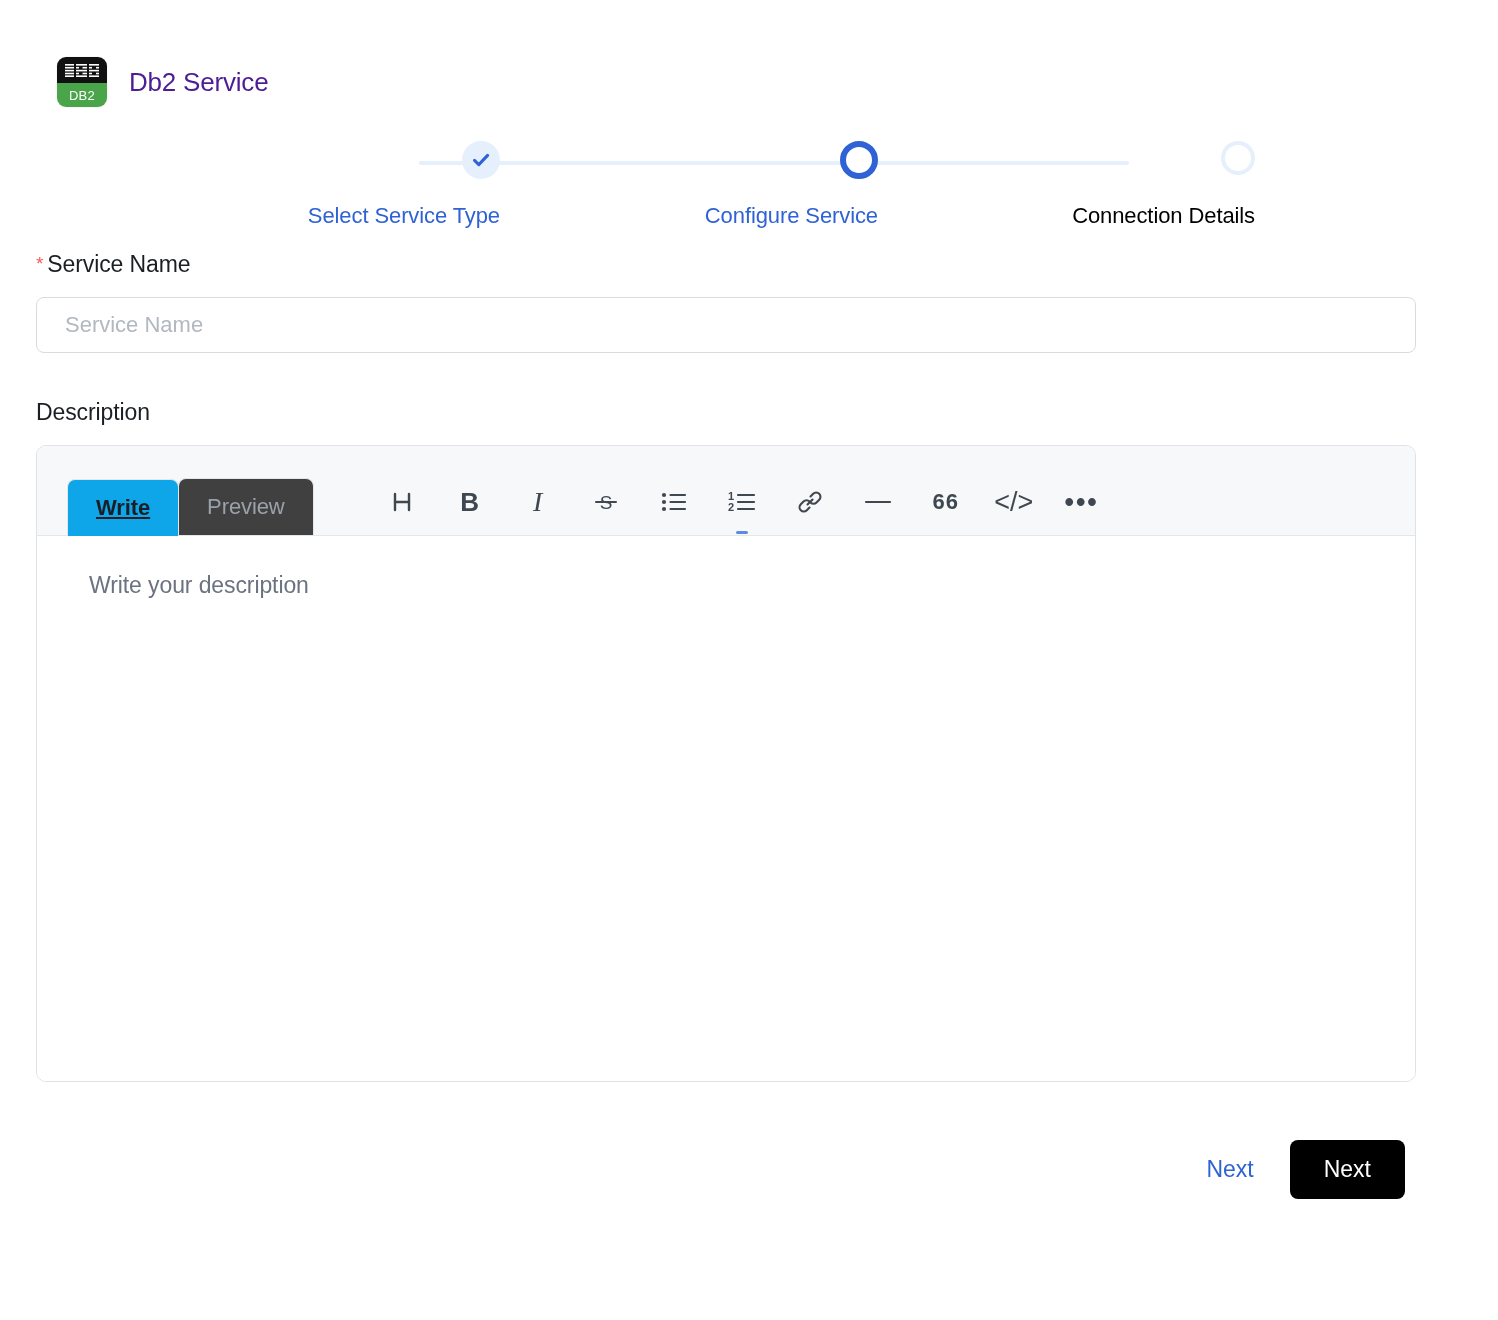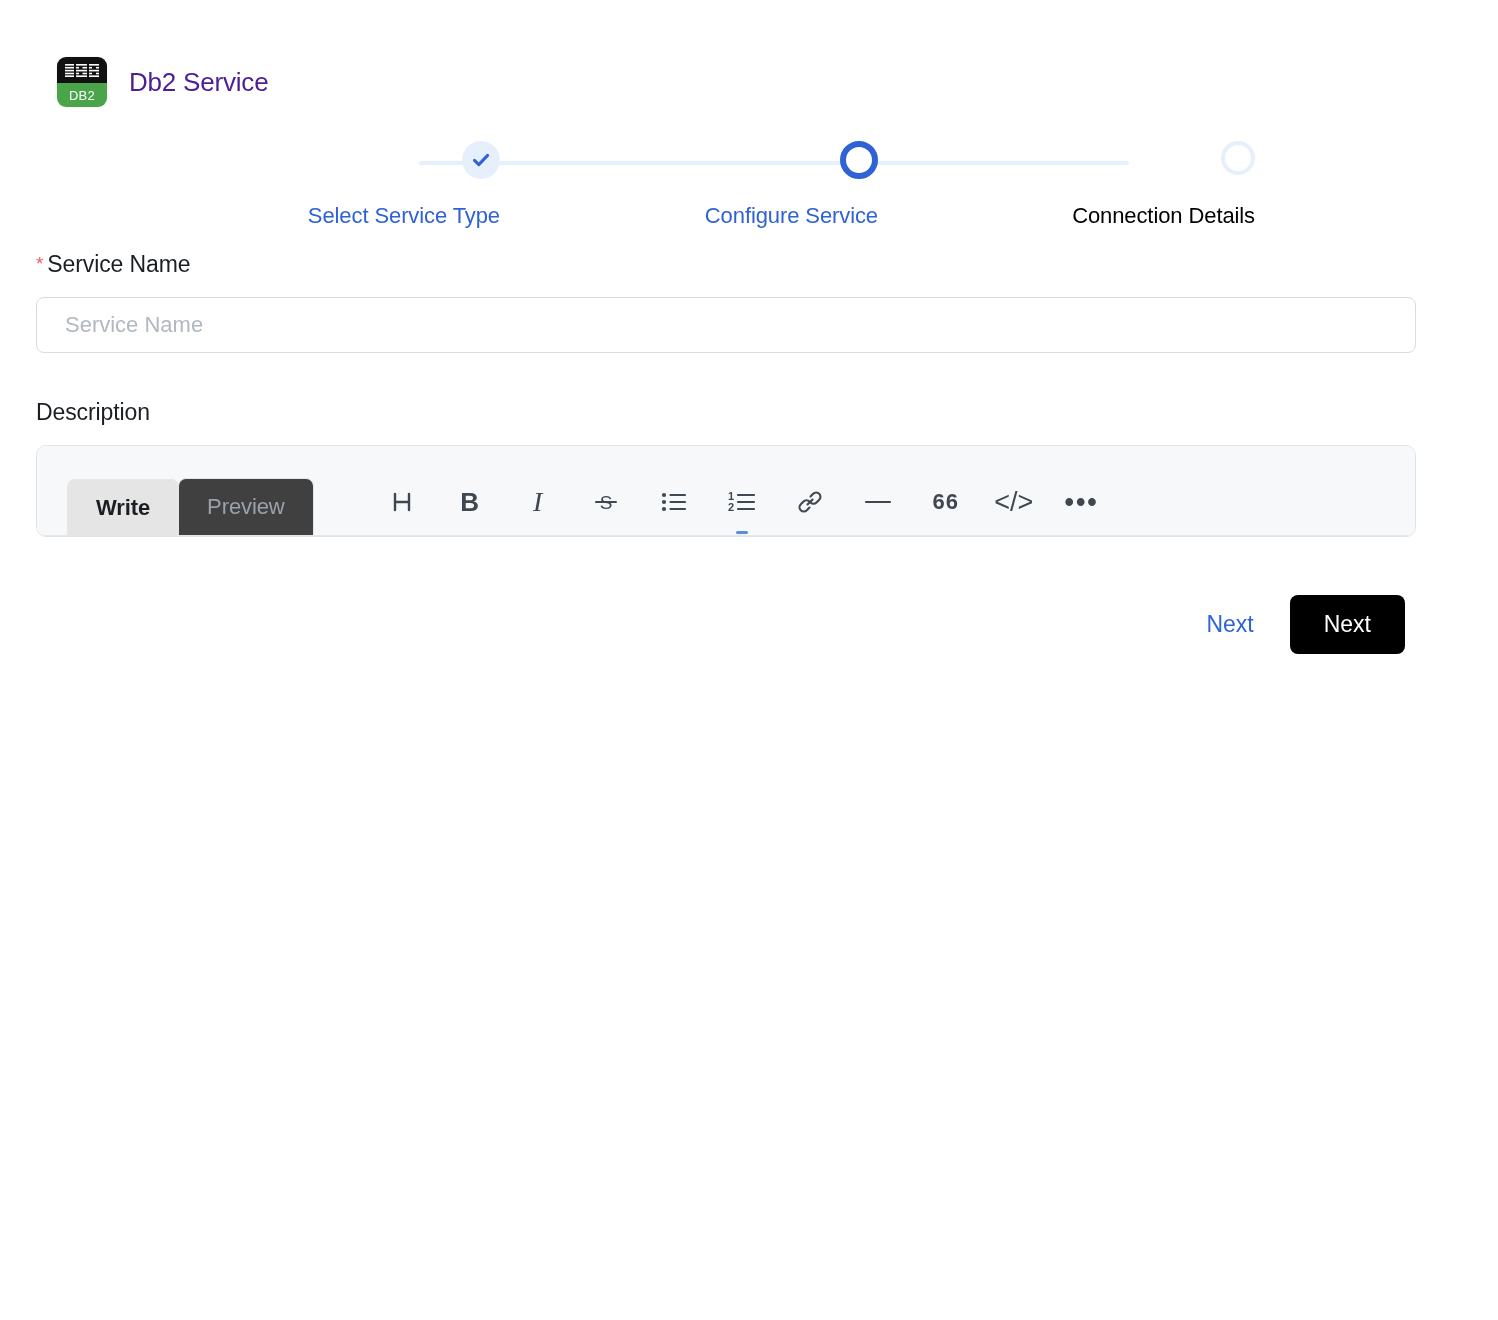--- a/index.html
+++ b/index.html
@@ -198,27 +198,28 @@
     align-items: center;
     padding: 0 28px;
     font-size: 22px;
     border: 1px solid #e3e7ec;
     border-bottom: none;
     border-radius: 8px 8px 0 0;
     letter-spacing: -0.1px;
     cursor: pointer;
   }
   .tab.active {
-    background: #e5e5e5;
+    background: #0ea5e9;
     color: #1b1f24;
     font-weight: bold;
     margin-bottom: -1px;
     border-color: #e3e7ec;
     z-index: 3;
     position: relative;
+    text-decoration: underline;
   }
   .tab.inactive {
     background: #404040;
     color: #9aa1ab;
     margin-left: -1px;
     margin-bottom: 0;
   }
 
   .tools {
     display: flex;
@@ -465,20 +466,23 @@
             <span class="tool-txt code">&lt;/&gt;</span>
           </div>
 
           <div class="tool">
             <span class="tool-txt dots">•••</span>
           </div>
 
         </div>
       </div>
 
+      <div class="editor-body">
+        <div class="editor-placeholder">Write your description</div>
+      </div>
     </div>
 
     <div class="actions">
       <button class="btn-back">Next</button>
       <button class="btn-next">Next</button>
     </div>
 
   </div>
 </div>
 

